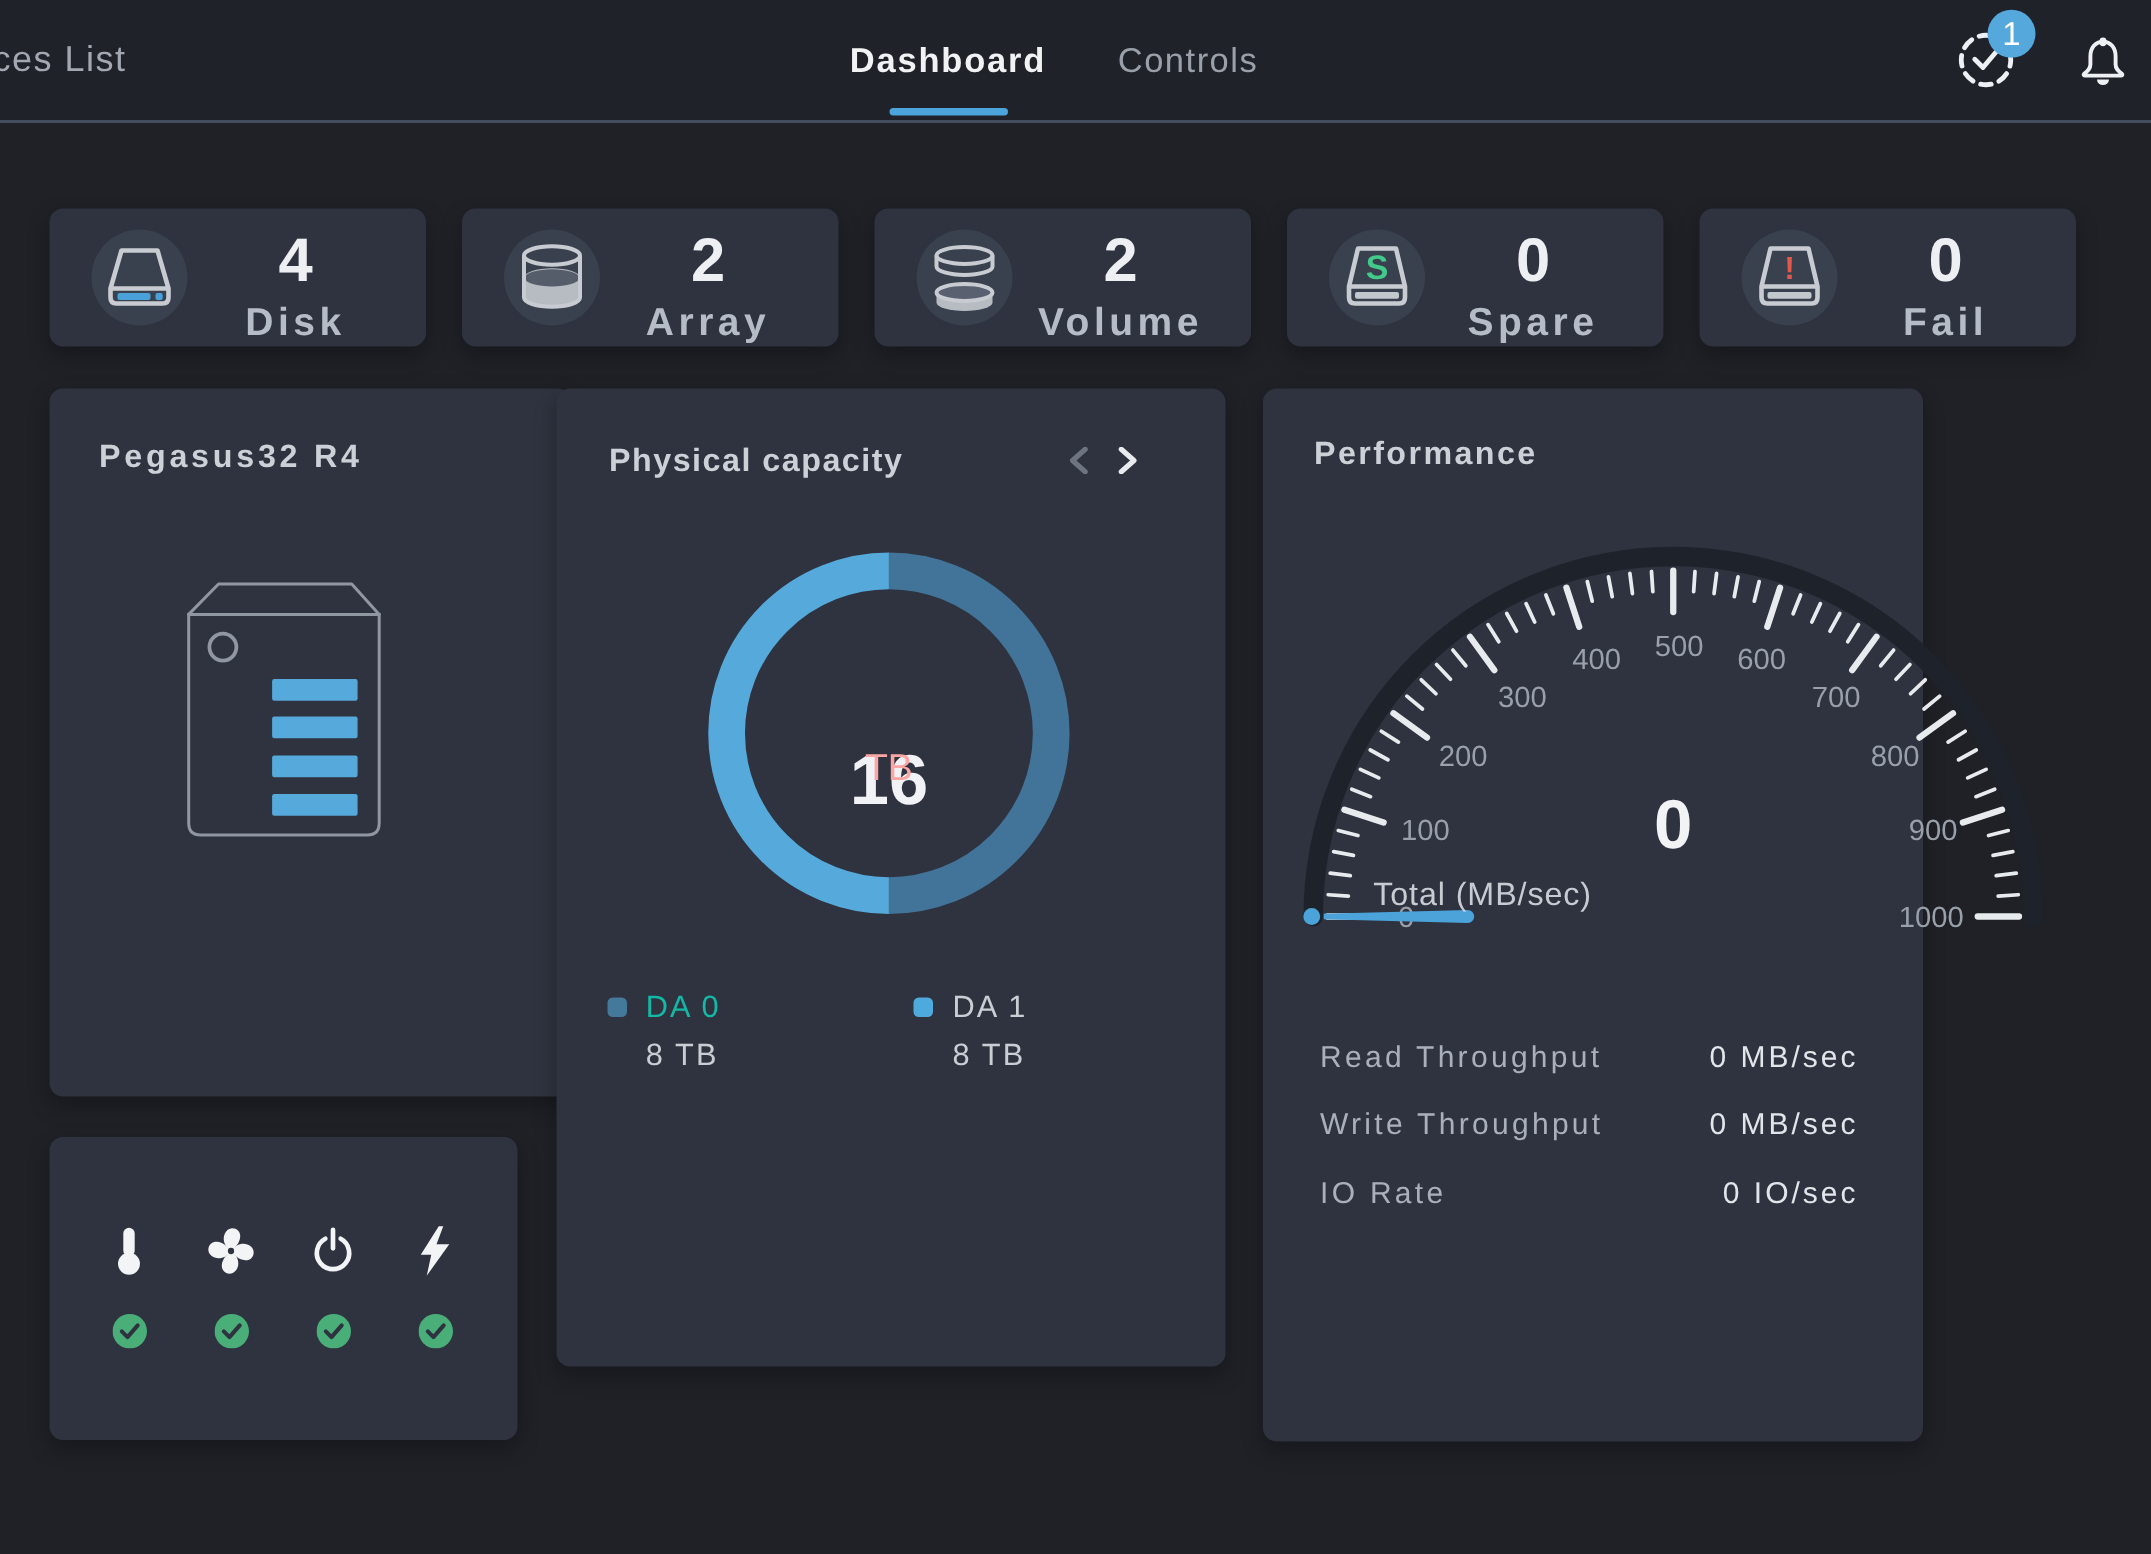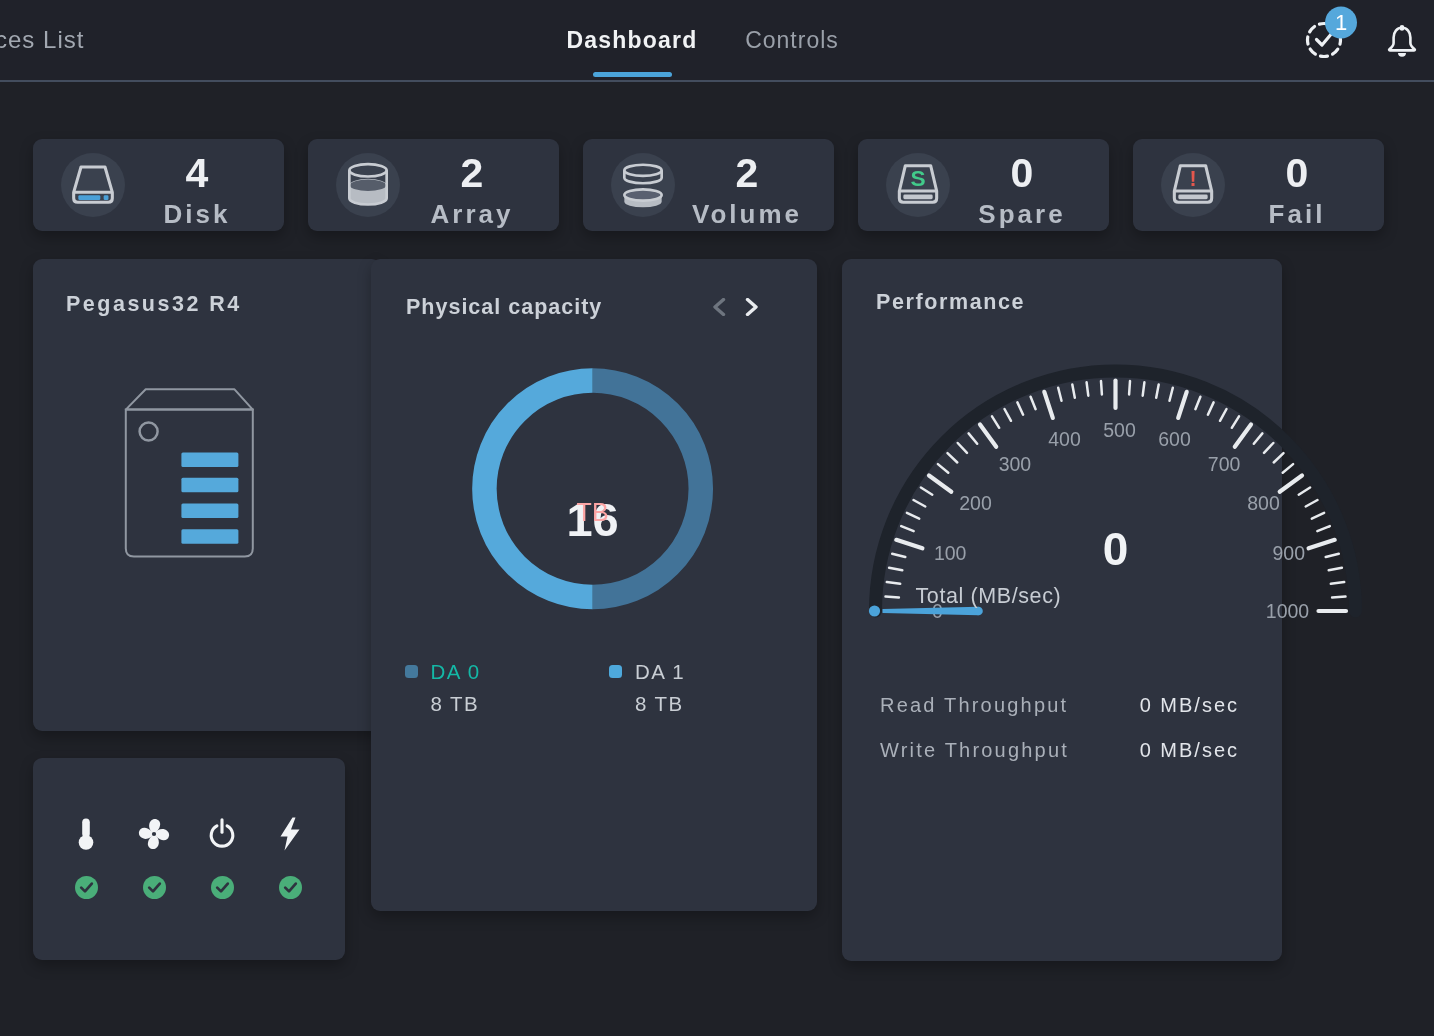--- a/index.html
+++ b/index.html
@@ -260,13 +260,17 @@
     <div class="abs" style="left:73.5px;top:263px;width:400px;text-align:center;font-size:46px;font-weight:700;color:#f1f3f5;">0</div>
     <div class="abs" style="left:73.5px;top:325px;width:400px;font-size:21.5px;color:#c7ccd3;letter-spacing:0.6px;">Total (MB/sec)</div>
     <div class="prow" style="top:407px;">
         <span class="pl">Read Throughput</span>
         <span class="pv">0 MB/sec</span>
       </div>
     <div class="prow" style="top:452px;">
         <span class="pl">Write Throughput</span>
         <span class="pv">0 MB/sec</span>
       </div>
+    <div class="prow" style="top:498px;">
+        <span class="pl">IO Rate</span>
+        <span class="pv">0 IO/sec</span>
+      </div>
   </div>
 </div>
 </body></html>

